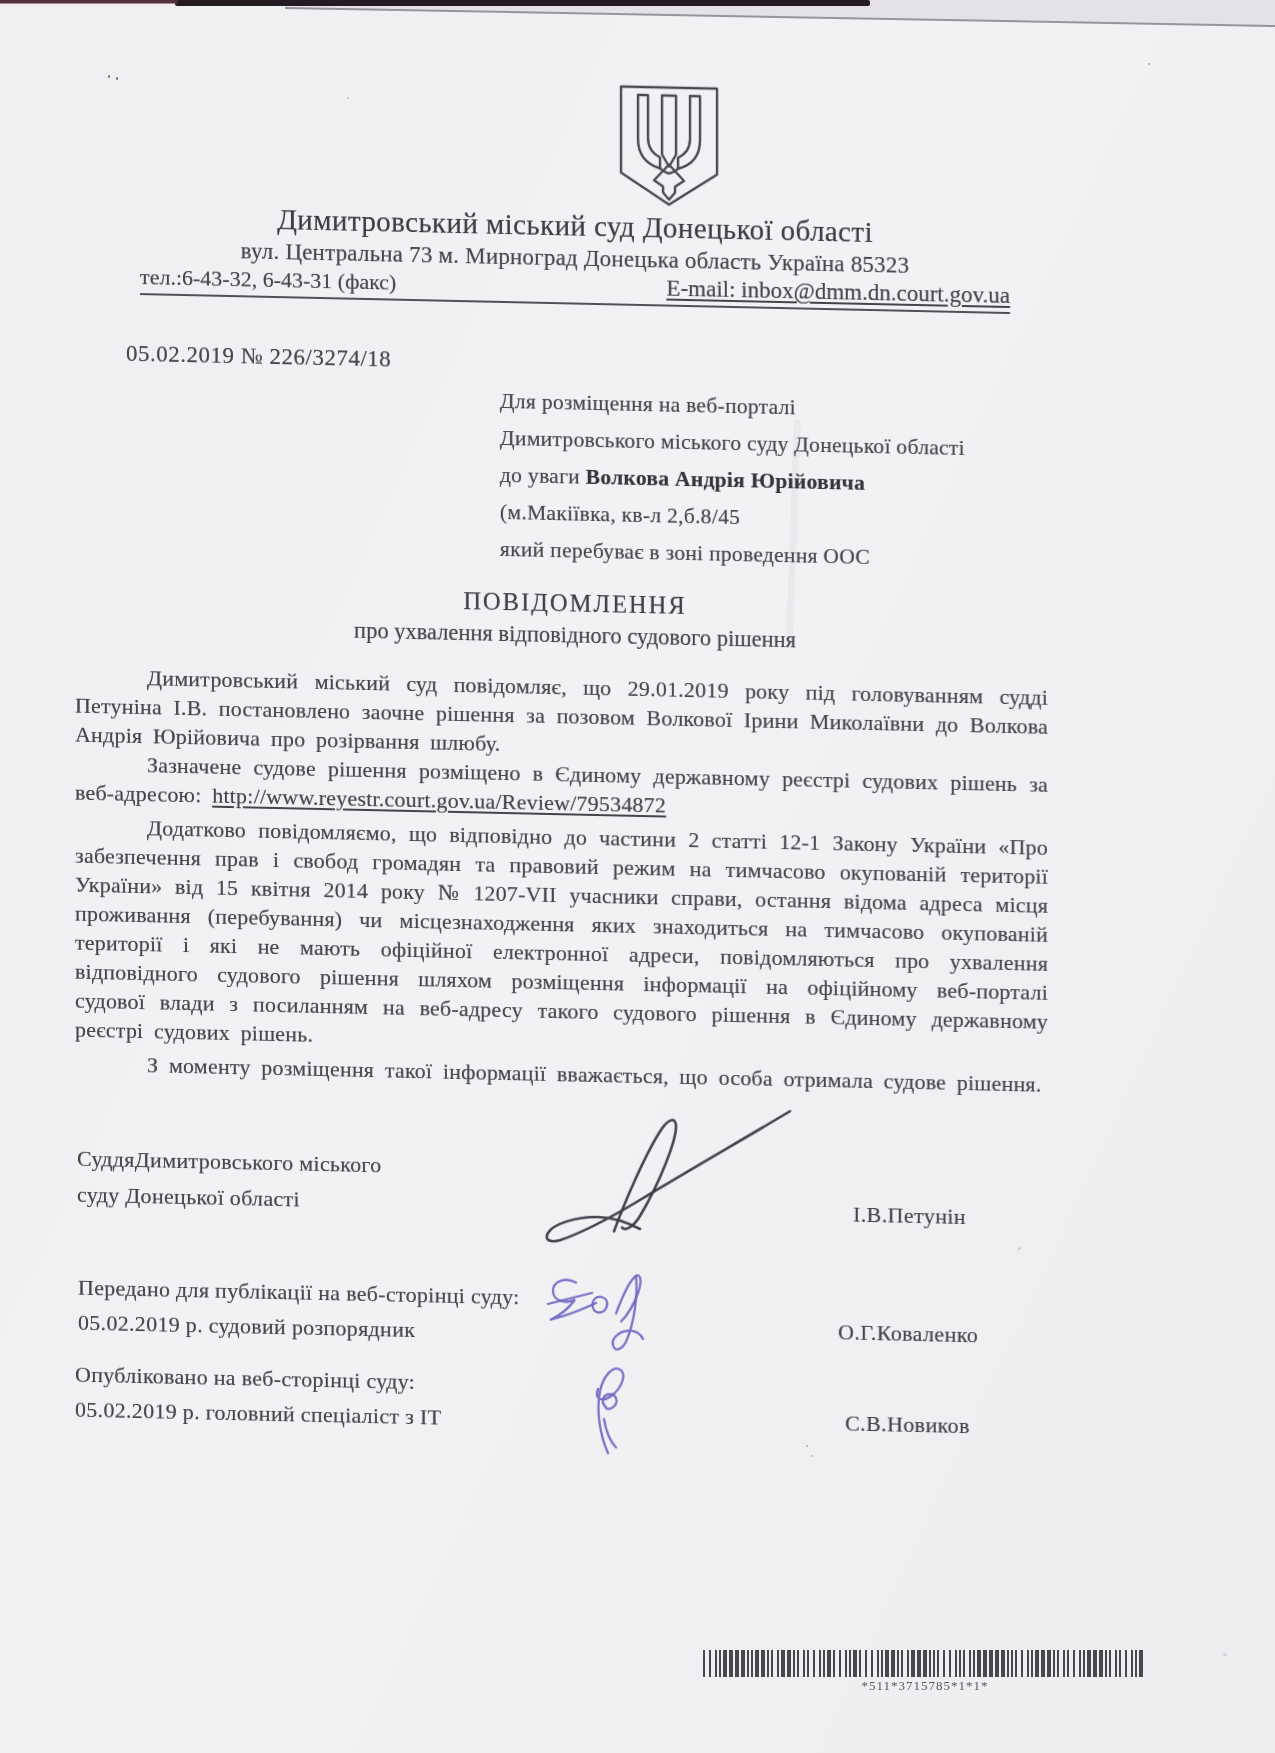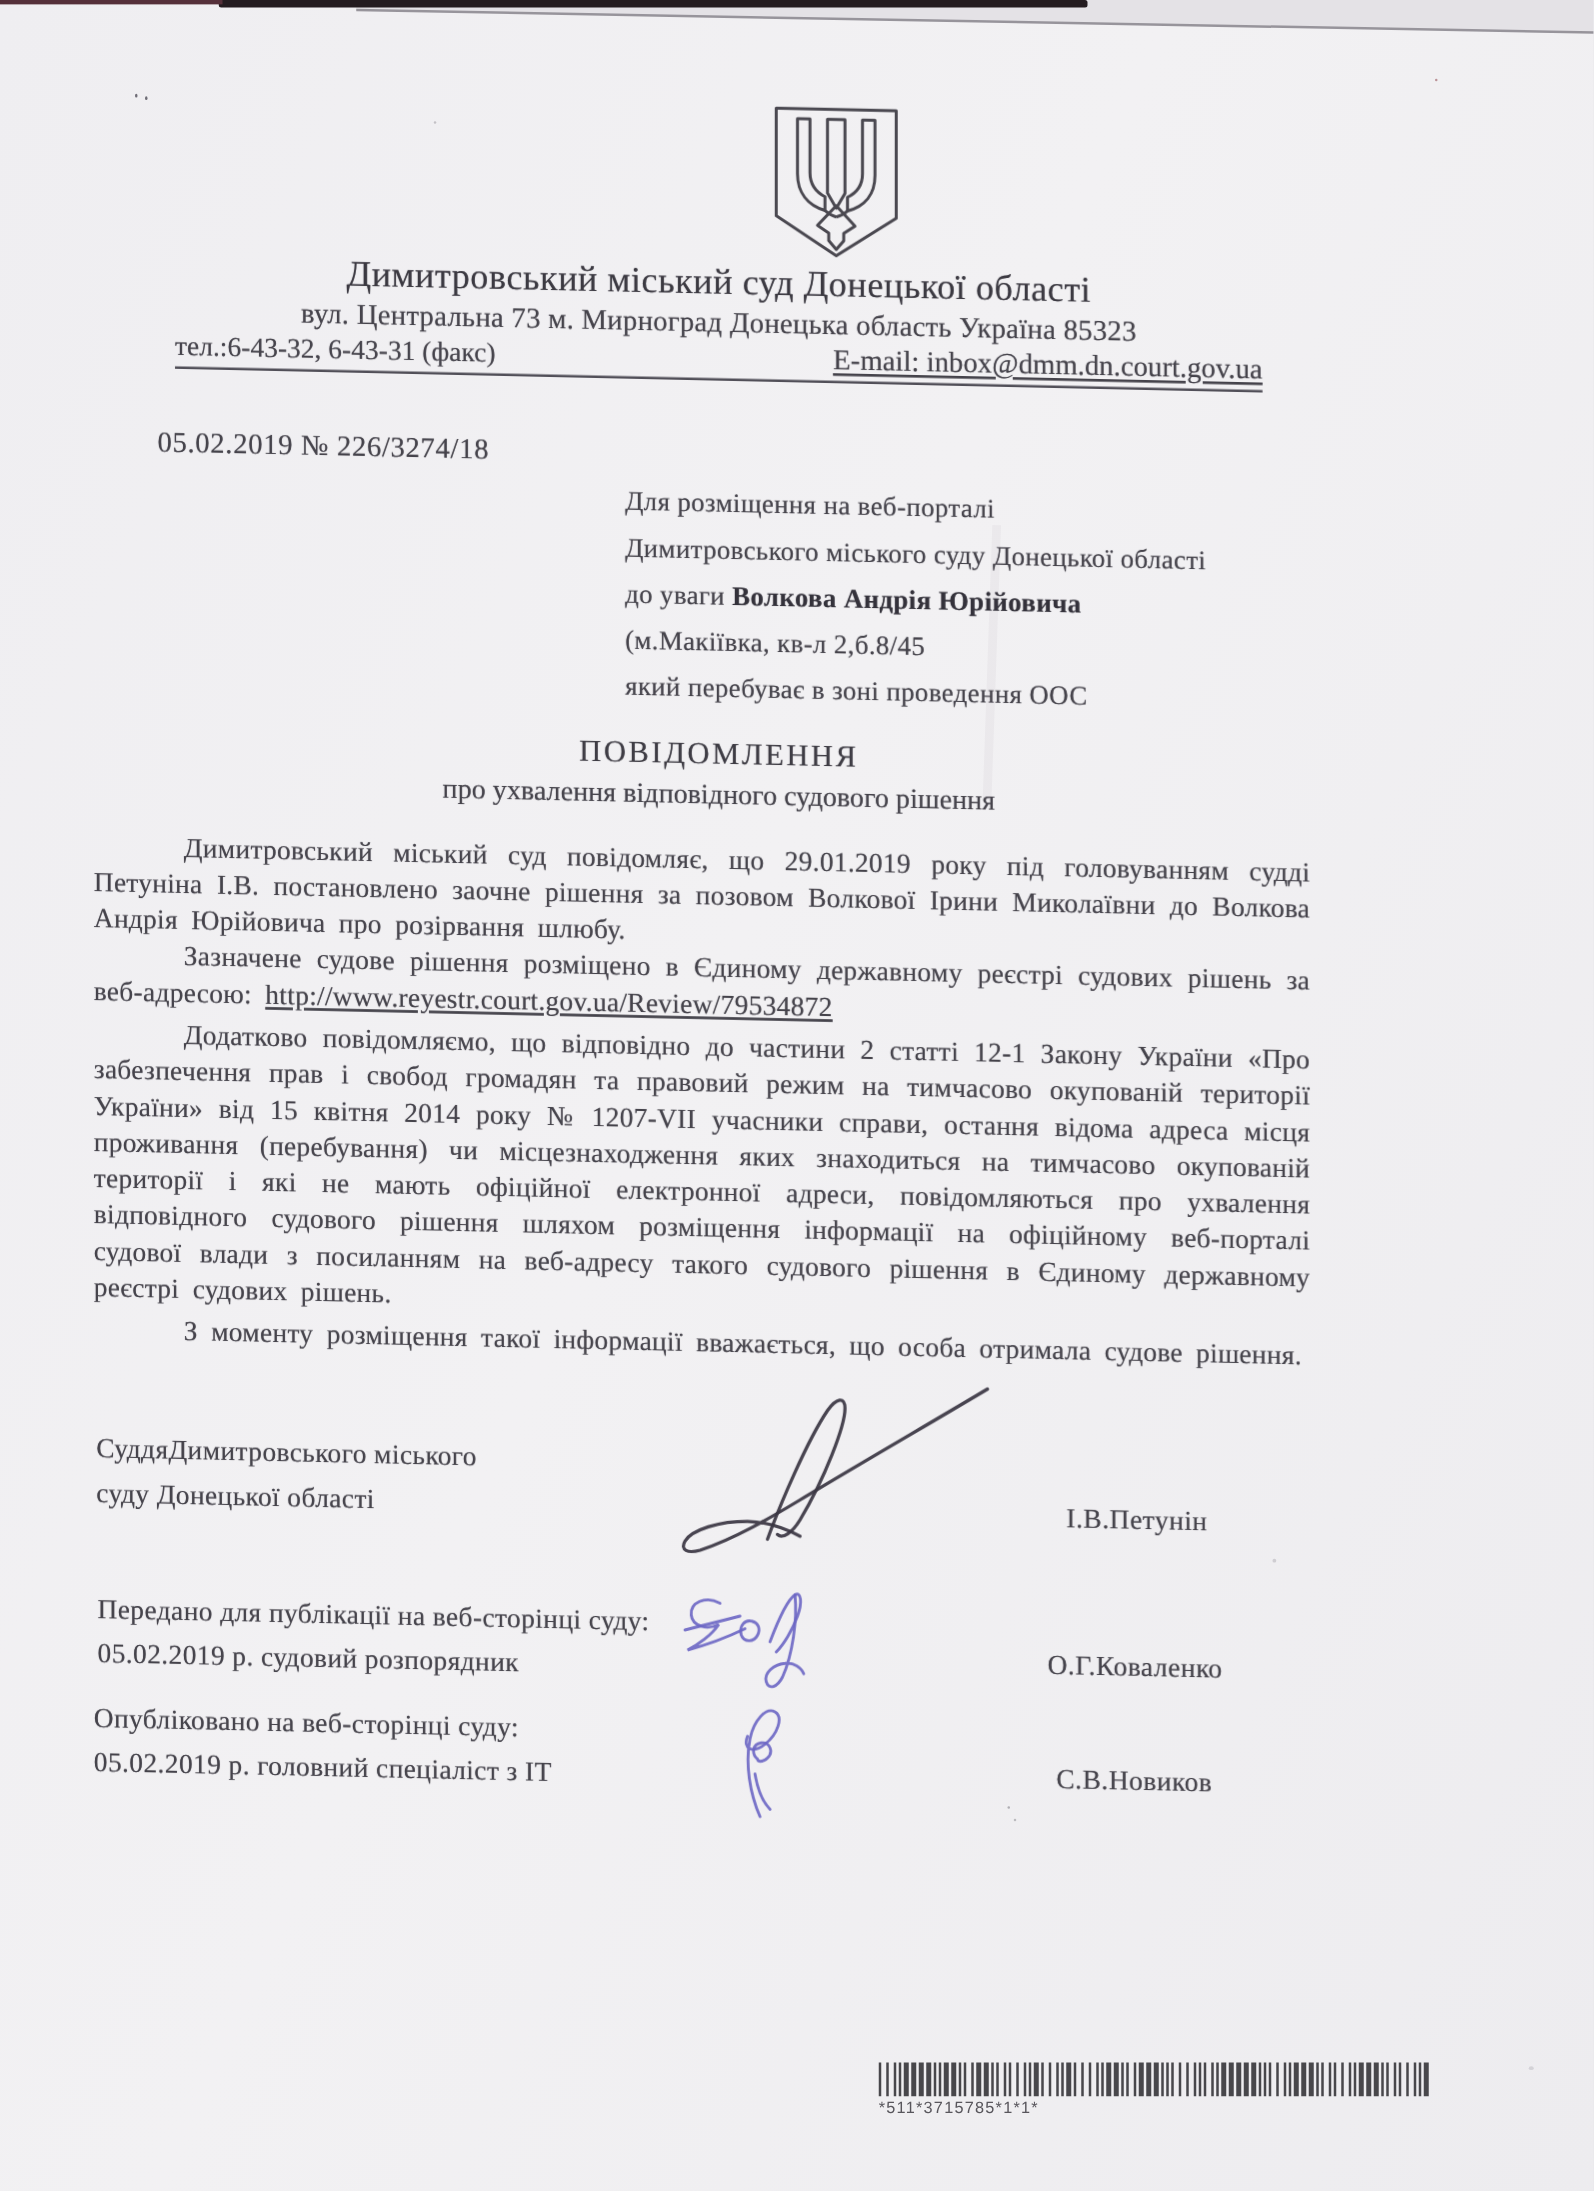--- a/index.html
+++ b/index.html
@@ -32,22 +32,22 @@
   .sigline{font-size:22px;line-height:36px;letter-spacing:.3px;}
   .name{font-size:22px;letter-spacing:.4px;}
   .ink-dark{stroke:#3a3542;stroke-width:2.6;fill:none;stroke-linecap:round;opacity:.92;}
   .ink-blue{stroke:#6b66c4;stroke-width:2.3;fill:none;stroke-linecap:round;opacity:.9;}
   .emblem-stroke{stroke:#4a4850;fill:none;stroke-width:2.4;stroke-linejoin:round;}
   #barcode-wrap{position:absolute;left:703px;top:1650px;width:460px;}
   #bars{display:flex;align-items:flex-start;height:27px;}
   .bc-group{display:flex;margin-right:2px;height:27px;}
   .bc-bar{background:#48474b;height:27px;}
   .bc-space{height:27px;}
-  #barcode-caption{margin-top:1px;text-align:left;width:444px;
-    font-family:Liberation Sans, sans-serif;font-size:13px;
+  #barcode-caption{margin-top:1px;text-align:center;width:444px;
+    font-family:Liberation Serif, serif;font-size:13px;
     color:#58565c;letter-spacing:1px;}
   .speck{position:absolute;border-radius:50%;background:#6f6d76;}
   .crease{position:absolute;background:rgba(110,105,120,.05);}
 </style>
 </head>
 <body>
 
 <div id="sheet">
 
   <svg class="abs" style="left:0;top:0" width="1275" height="42">

